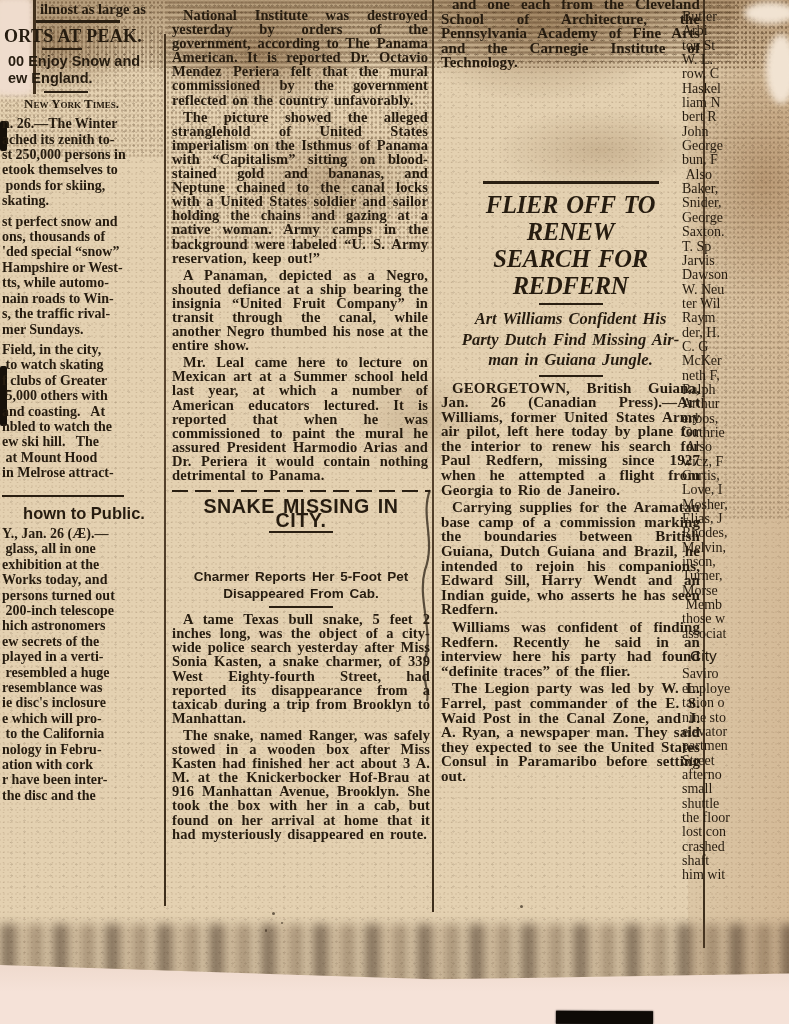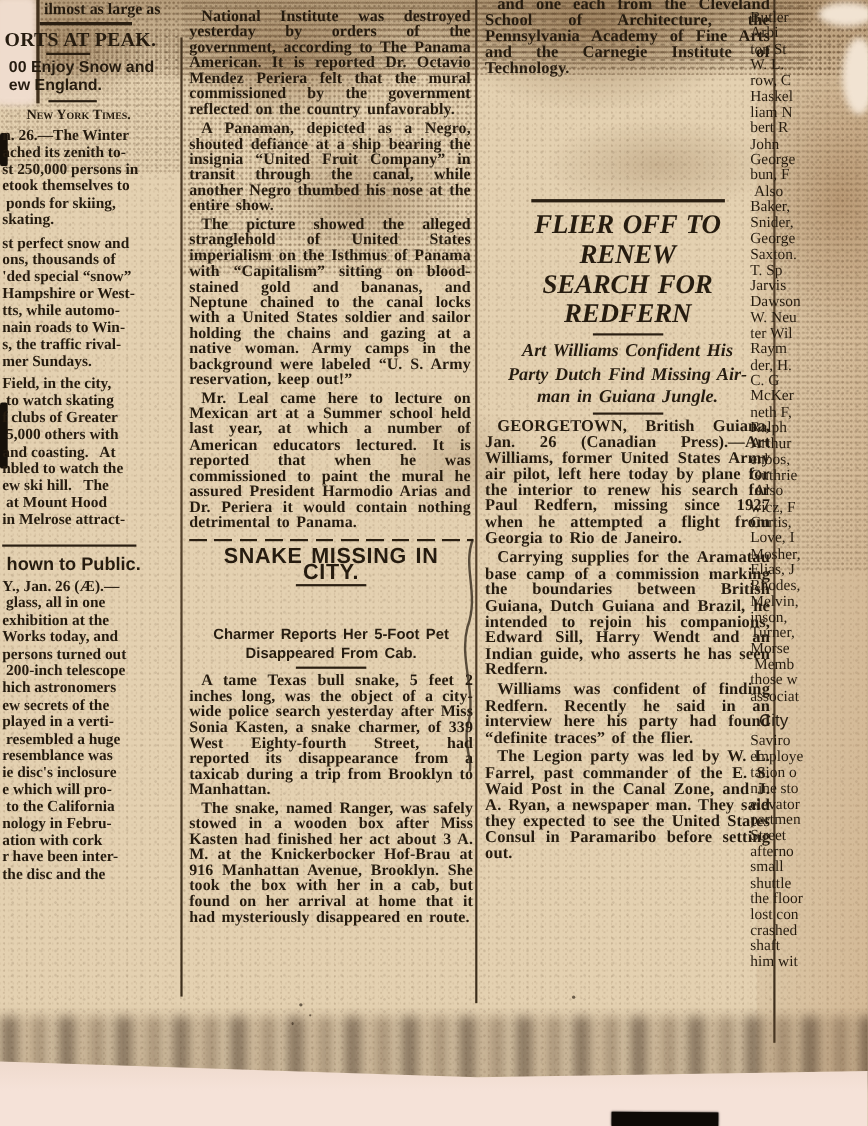--- a/index.html
+++ b/index.html
@@ -66,21 +66,21 @@
   #col1 h1{font-family:Liberation Serif, serif;font-size:18px;
            letter-spacing:.3px;margin:6px 0 1px 2px;}
   #col1 .r2{margin:3px 0 3px 40px;width:40px;height:2px;}
   #col1 .sub{font-family:"Liberation Sans","DejaVu Sans",sans-serif;font-size:14.5px;
              line-height:17px;margin-left:6px;}
   #col1 .r3{margin:4px 0 3px 42px;width:44px;height:2px;}
   #col1 .credit{font-variant:small-caps;font-size:13px;margin-left:22px;}
   #col1 .p{margin:5px 0 0 0;}
   #col1 .r4{margin:14px 0 0 0;width:122px;height:2px;}
   #col1 h2{font-family:"Liberation Sans","DejaVu Sans",sans-serif;font-size:16.5px;
-           margin:9px 0 4px 4px;}
+           margin:9px 0 4px 4px;text-align:center;}
   #col2{left:172px;top:8px;width:256px;font-size:14.5px;line-height:14.1px;word-spacing:2px;}
   #snake{left:172px;top:490px;width:258px;font-size:14.5px;line-height:14.1px;word-spacing:2px;}
   #snake .topline{height:2px;margin-bottom:7px;
     background:repeating-linear-gradient(90deg,#2a1f12 0 16px,transparent 16px 23px);}
   #snake h1{font-family:"Liberation Sans","DejaVu Sans",sans-serif;font-size:20px;
             letter-spacing:.6px;margin:0;text-align:center;transform:scaleX(.98);}
   #snake .sub{font-family:"Liberation Sans","DejaVu Sans",sans-serif;font-size:13.5px;
               line-height:16.5px;text-align:center;font-weight:700;margin-top:36px;}
   #col3{left:441px;top:-3px;width:259px;font-size:15px;line-height:14.6px;word-spacing:2px;}
   #flier{left:441px;top:181px;width:259px;font-size:15px;line-height:14.6px;word-spacing:2px;}
@@ -178,22 +178,22 @@
 e which will pro-
  to the California
 nology in Febru-
 ation with cork
 r have been inter-
 the disc and the</div>
   </div>
 
   <div class="col" id="col2">
     <p class="body">National Institute was destroyed yesterday by orders of the government, according to The Panama American.  It is reported Dr. Octavio Mendez Periera felt that the mural commissioned by the government reflected on the country unfavorably.</p>
+    <p class="body">The picture showed the alleged stranglehold of United States imperialism on the Isthmus of Panama with “Capitalism” sitting on blood-stained gold and bananas, and Neptune chained to the canal locks with a United States soldier and sailor holding the chains and gazing at a native woman.  Army camps in the background were labeled “U. S. Army reservation, keep out!”</p>
     <p class="body">A Panaman, depicted as a Negro, shouted defiance at a ship bearing the insignia “United Fruit Company” in transit through the canal, while another Negro thumbed his nose at the entire show.</p>
-    <p class="body">The picture showed the alleged stranglehold of United States imperialism on the Isthmus of Panama with “Capitalism” sitting on blood-stained gold and bananas, and Neptune chained to the canal locks with a United States soldier and sailor holding the chains and gazing at a native woman.  Army camps in the background were labeled “U. S. Army reservation, keep out!”</p>
     <p class="body">Mr. Leal came here to lecture on Mexican art at a Summer school held last year, at which a number of American educators lectured. It is reported that when he was commissioned to paint the mural he assured President Harmodio Arias and Dr. Periera it would contain nothing detrimental to Panama.</p>
   </div>
 
   <div class="col" id="snake">
     <div class="topline"></div>
     <h1>SNAKE MISSING IN CITY.</h1>
     <div class="rule rule-s"></div>
     <div class="sub pre">Charmer Reports Her 5-Foot Pet
 Disappeared From Cab.</div>
     <div class="rule rule-s"></div>

